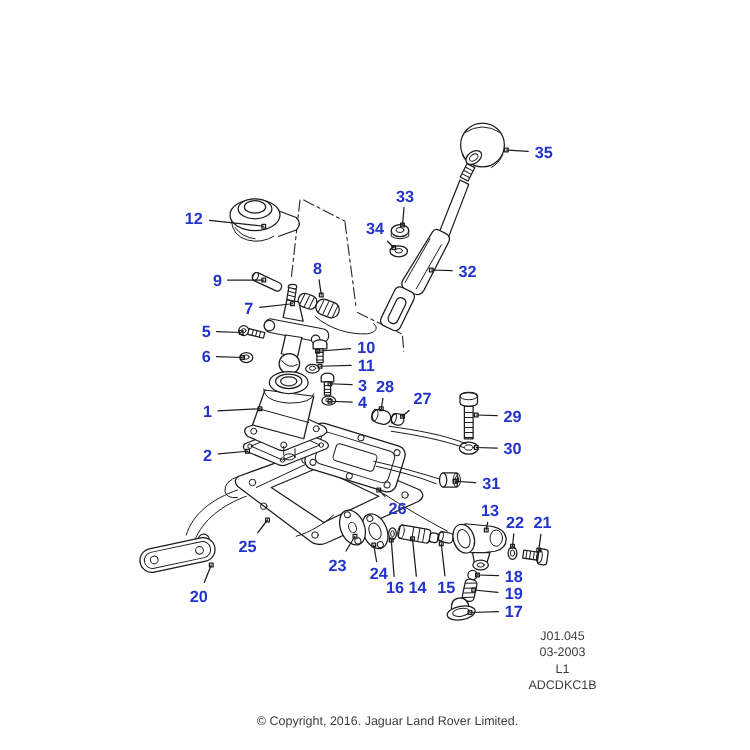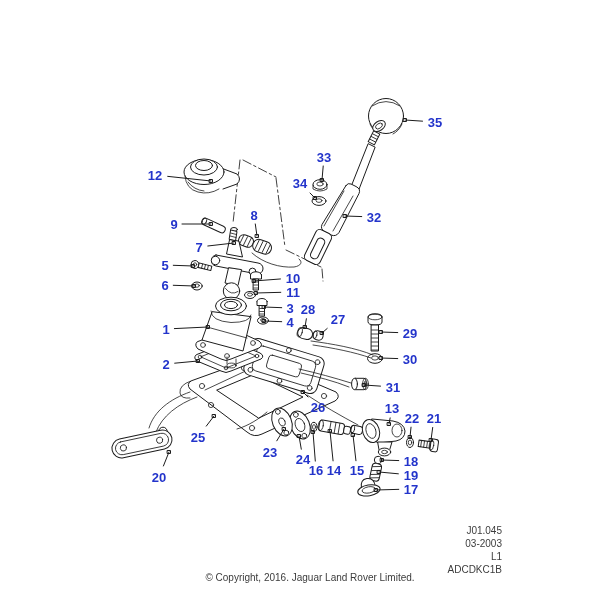--- a/index.html
+++ b/index.html
@@ -8,21 +8,21 @@
   svg{position:absolute;left:0;top:0;}
   
   #art path,#art rect,#art ellipse,#art circle,#art line{
       stroke:#1c1c1c;stroke-width:1;fill:none;stroke-linecap:round;stroke-linejoin:round;}
   #art .f{fill:#ffffff;}
   #art .d{stroke-width:0.8;}
   #art .ph{stroke:#2a2a2a;stroke-width:0.9;stroke-dasharray:9 3 2.5 3;fill:none;}
   .callout-text{font-family:"Liberation Sans",sans-serif;font-weight:bold;font-size:13px;}
   .leader{stroke:#4d4d4d;stroke-width:0.9;}
   .leader-dot{stroke:none;}
-  .info-block{position:absolute;left:398px;top:524px;width:104px;text-align:right;
+  .info-block{position:absolute;left:398px;top:503px;width:104px;text-align:center;
       font-size:10px;line-height:13px;color:#3c3c3c;}
   .copyright{position:absolute;left:150px;top:572px;width:320px;text-align:center;
       font-size:10px;color:#3c3c3c;}
 </style>
 </head>
 <body>
 
 <div class="page">
 
   <svg id="art" width="600" height="600" viewBox="0 0 600 600">

